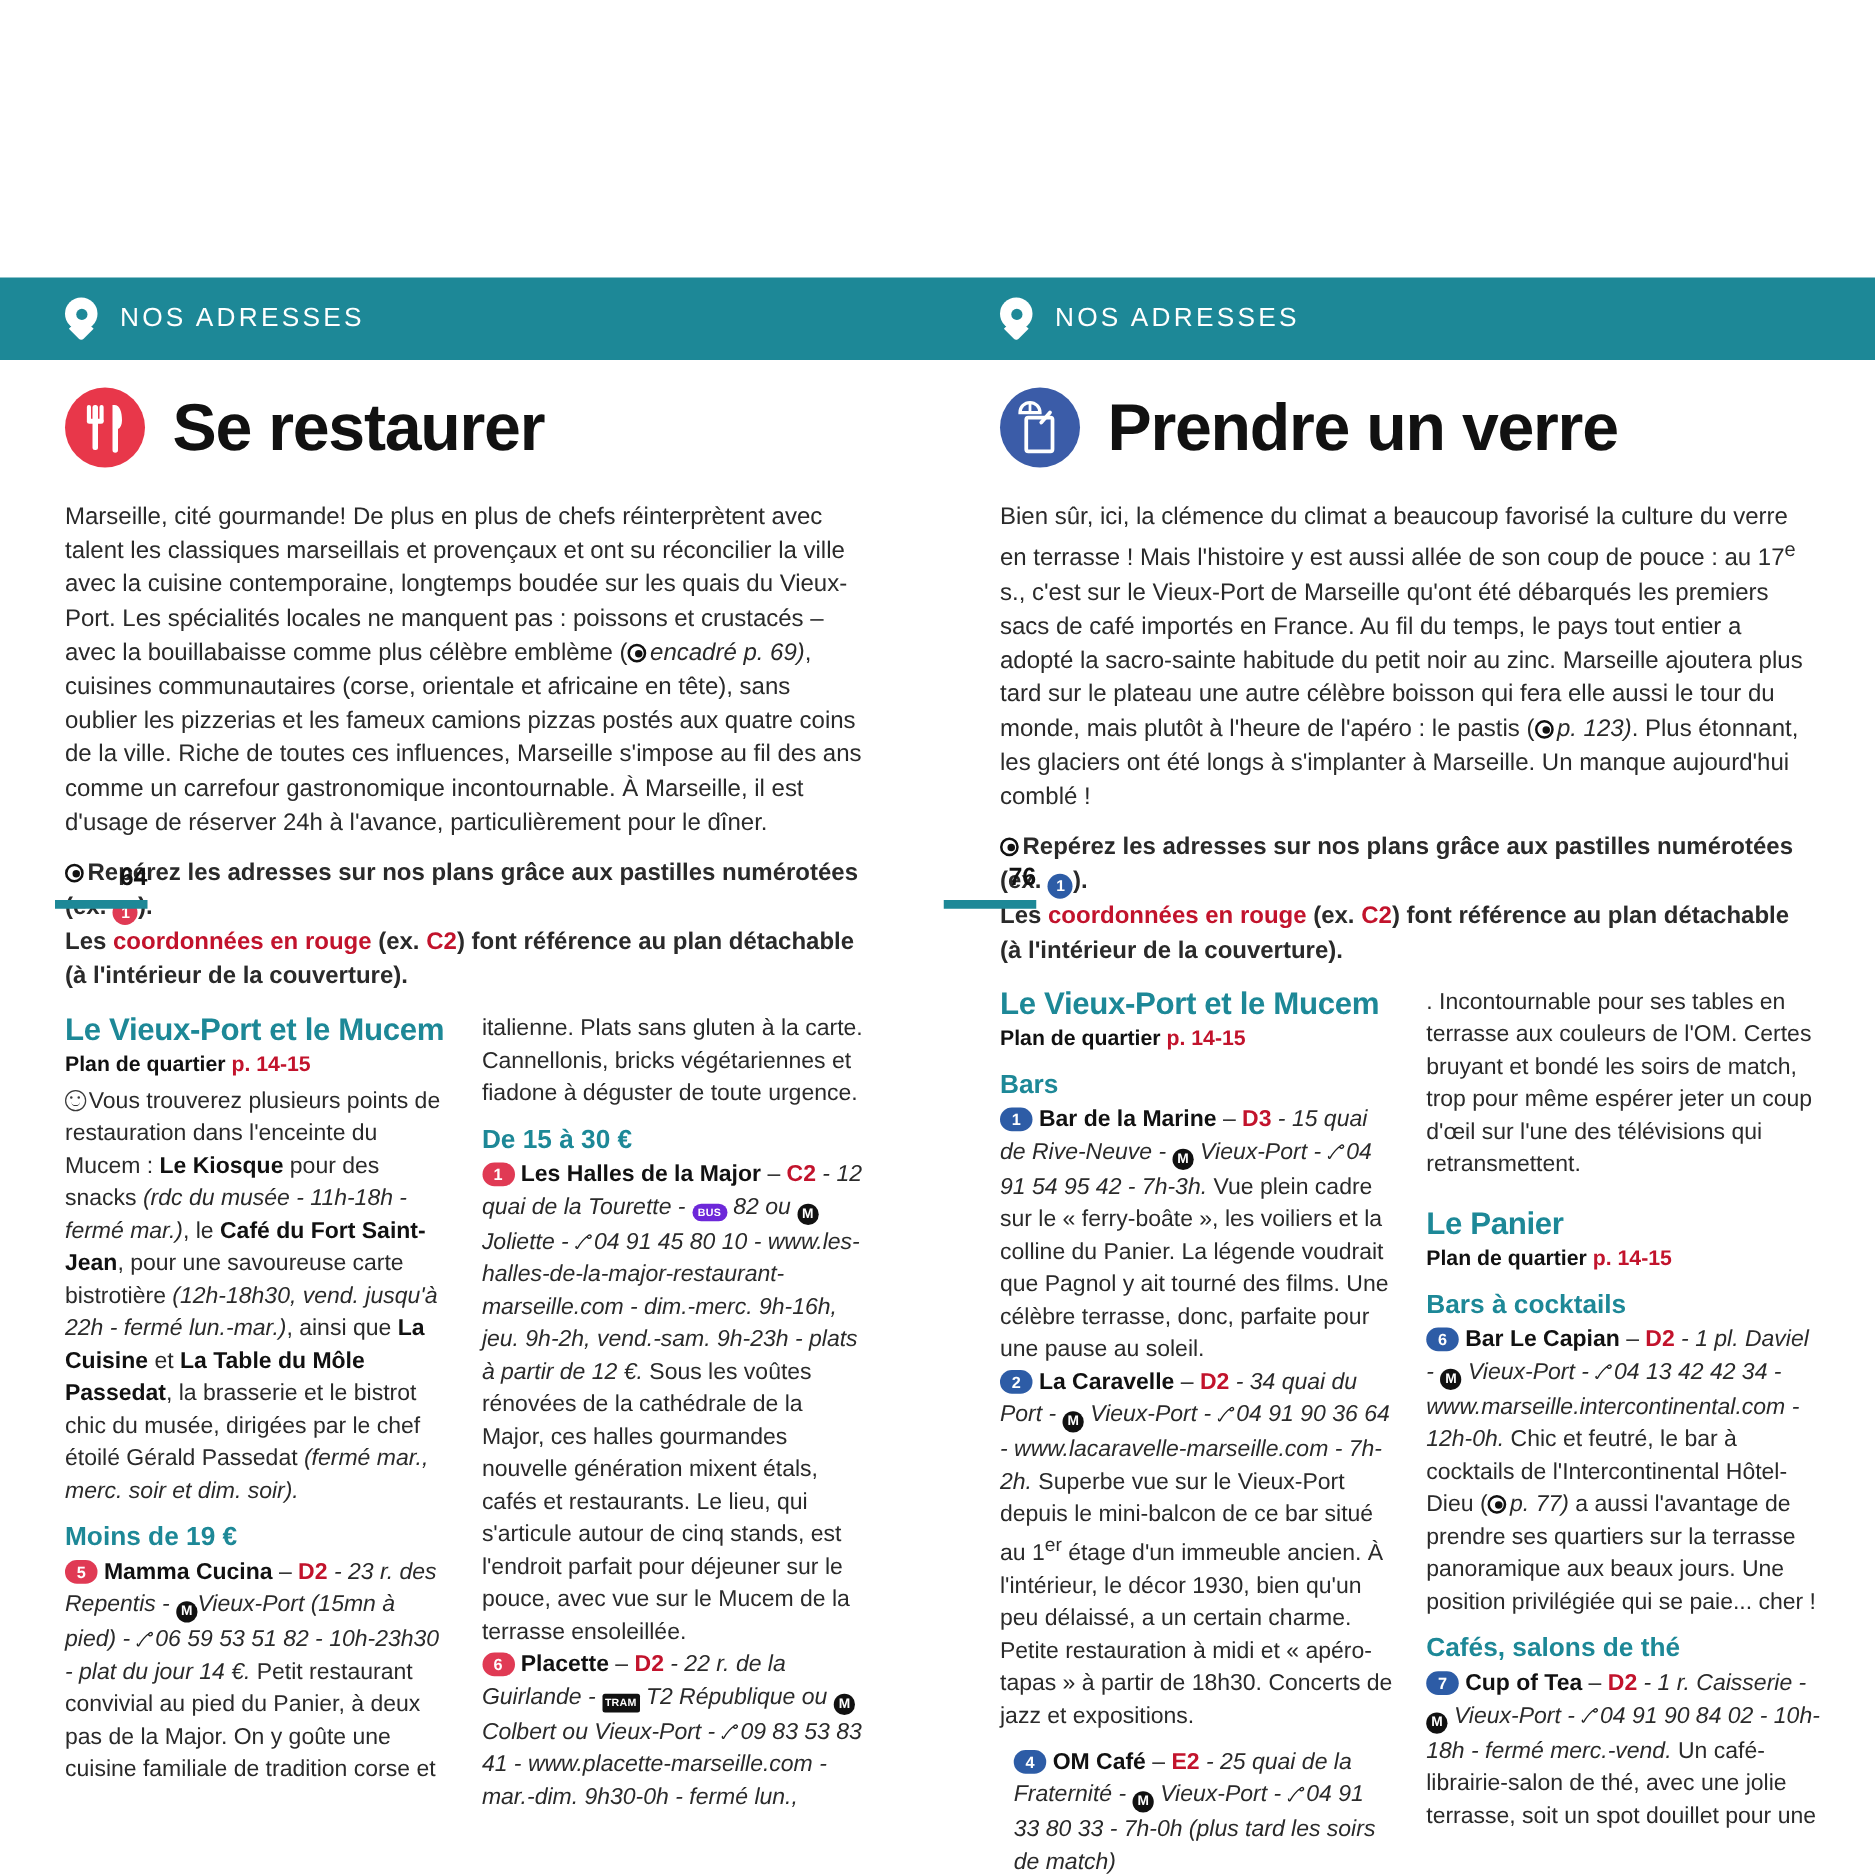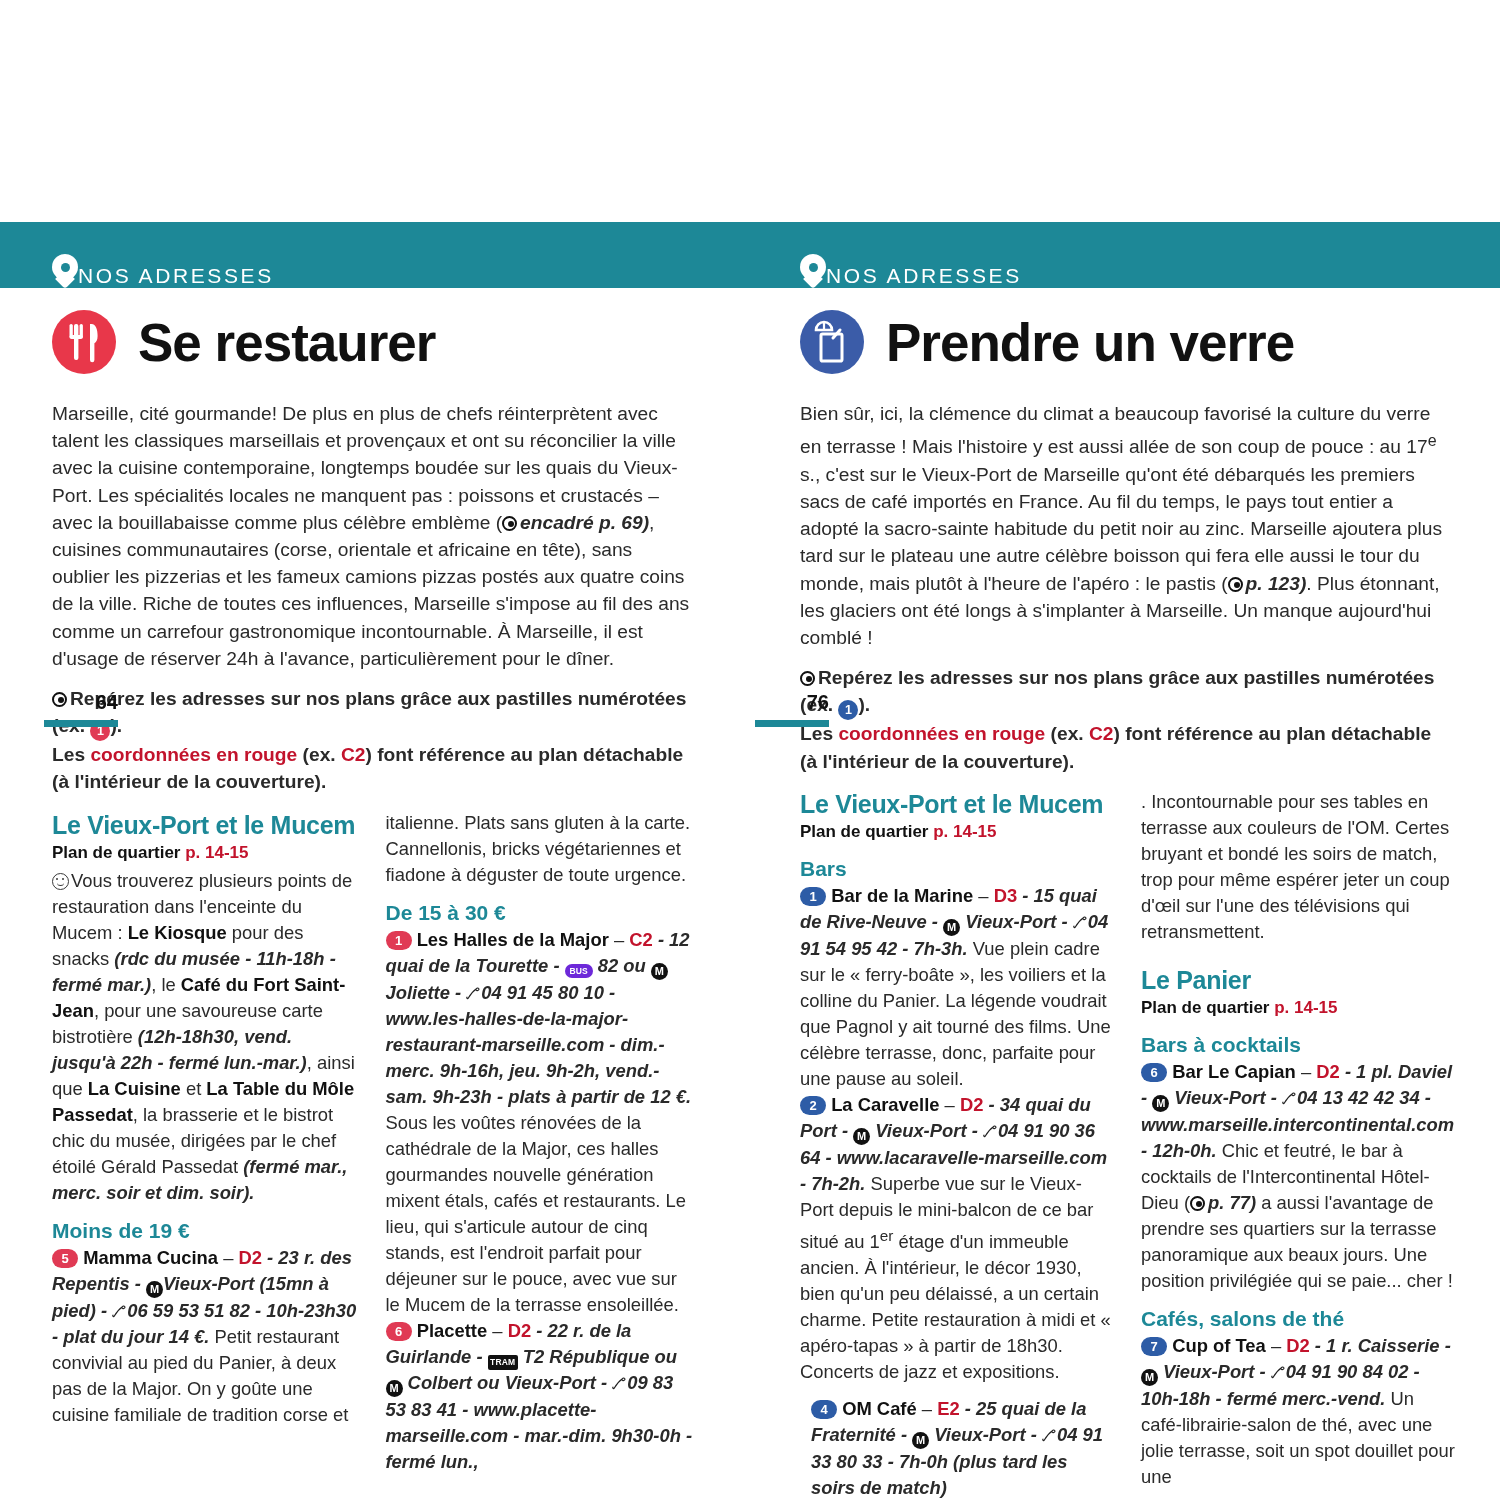--- a/index.html
+++ b/index.html
@@ -10,21 +10,21 @@
     overflow:hidden;
   }
   .page{position:relative;width:1500px;height:1500px;background:#fff;}
 
   
   .band{
     position:absolute;left:0;top:222px;width:1500px;height:66px;
     background:var(--teal);
   }
   .band .head{
-    position:absolute;top:0;height:66px;display:flex;align-items:flex-end;
+    position:absolute;top:0;height:66px;display:flex;align-items:center;gap:18px;
   }
   .band .head.left{left:52px;}
   .band .head.right{left:800px;}
   .pin{width:26px;height:34px;position:relative;flex:none;}
   .pin:before{
     content:"";position:absolute;left:0;top:0;width:26px;height:26px;
     border-radius:50%;background:#fff;
   }
   .pin:after{
     content:"";position:absolute;left:6px;top:18px;width:14px;height:14px;
@@ -80,21 +80,21 @@
     margin:0 0 0 0;font-size:25px;font-weight:700;color:#1d8897;
     letter-spacing:-0.3px;line-height:30px;
   }
   h2.area.spaced{margin-top:20px;}
   .plan{font-size:17px;font-weight:700;color:#111;margin:1px 0 3px 0;line-height:24px;}
   .plan .pg{color:#c2132c;}
   h3.price{
     margin:12px 0 1px 0;font-size:21px;font-weight:700;color:#1d8897;line-height:26px;
   }
   b{font-weight:700;color:#111;}
-  i,em{font-style:italic;font-weight:bold;}
+  i,em{font-style:italic;}
   .coord{color:#c2132c;font-weight:700;}
   .red-txt{color:#c2132c;font-weight:700;}
 
   
   .pastille{
     display:inline-block;min-width:26px;height:19px;line-height:19px;
     border-radius:10px;color:#fff;font-size:13px;font-weight:700;
     text-align:center;vertical-align:1px;padding:0 3px;box-sizing:border-box;
   }
   .pastille.red{background:#e03a54;}

